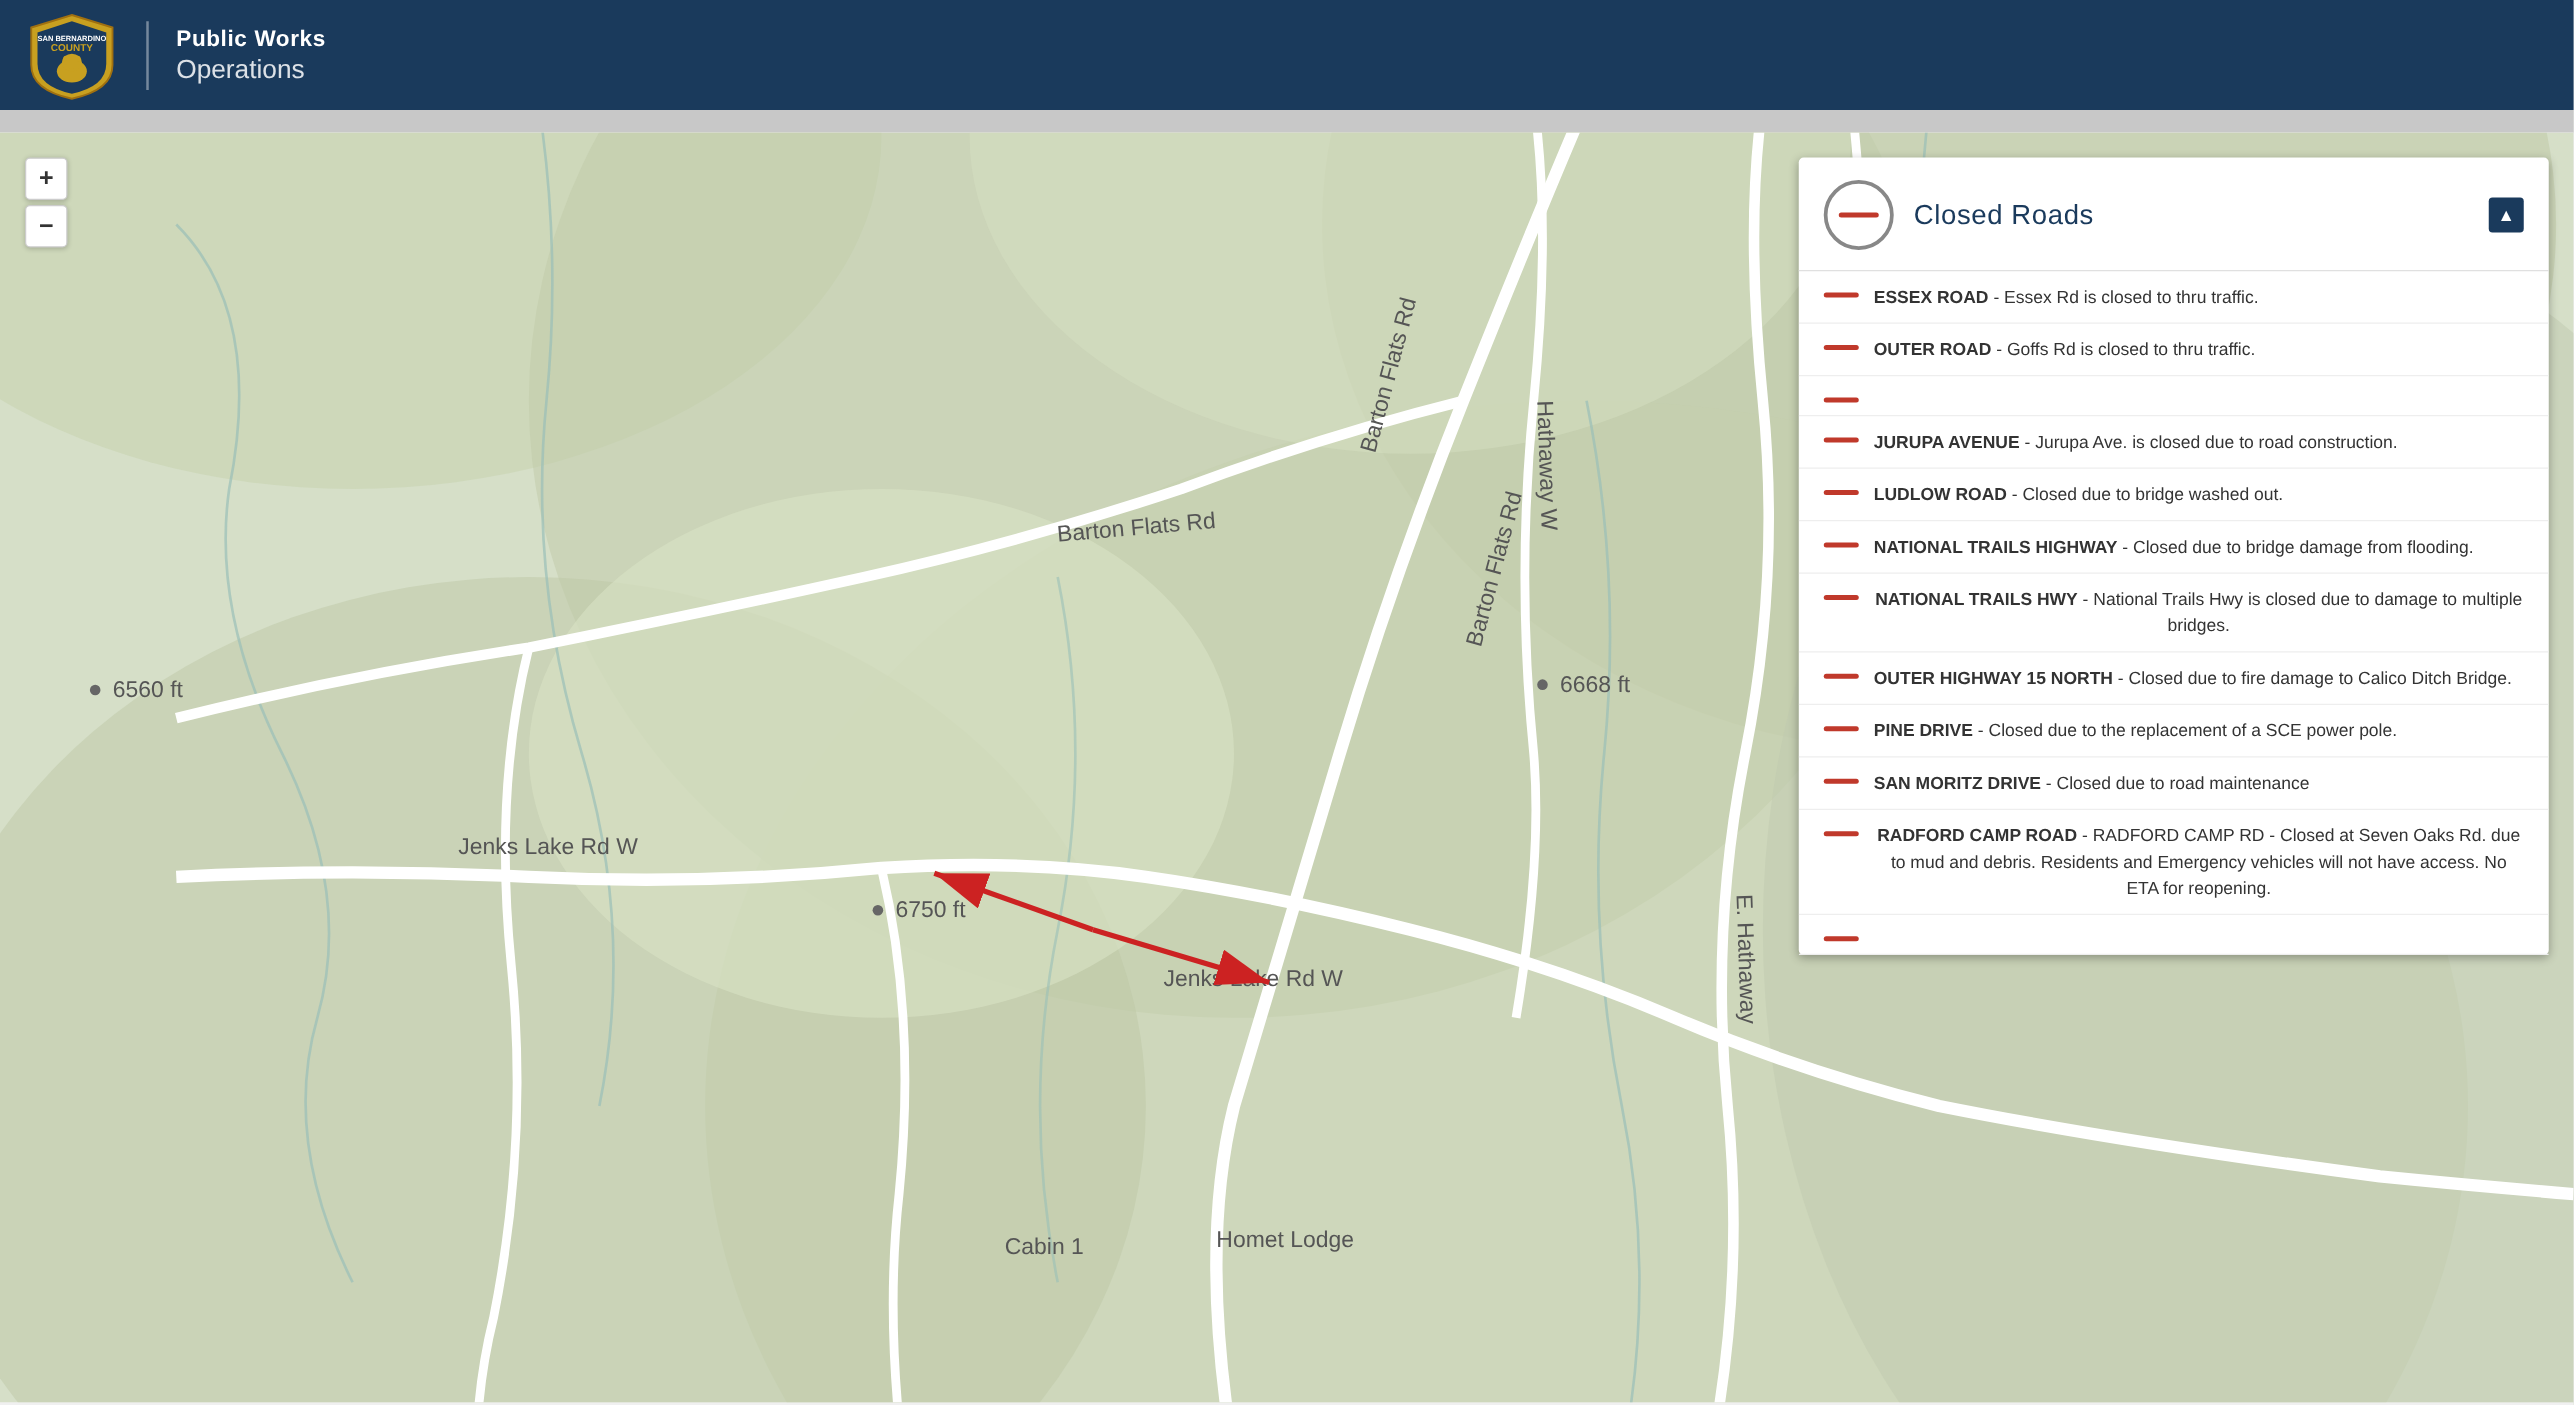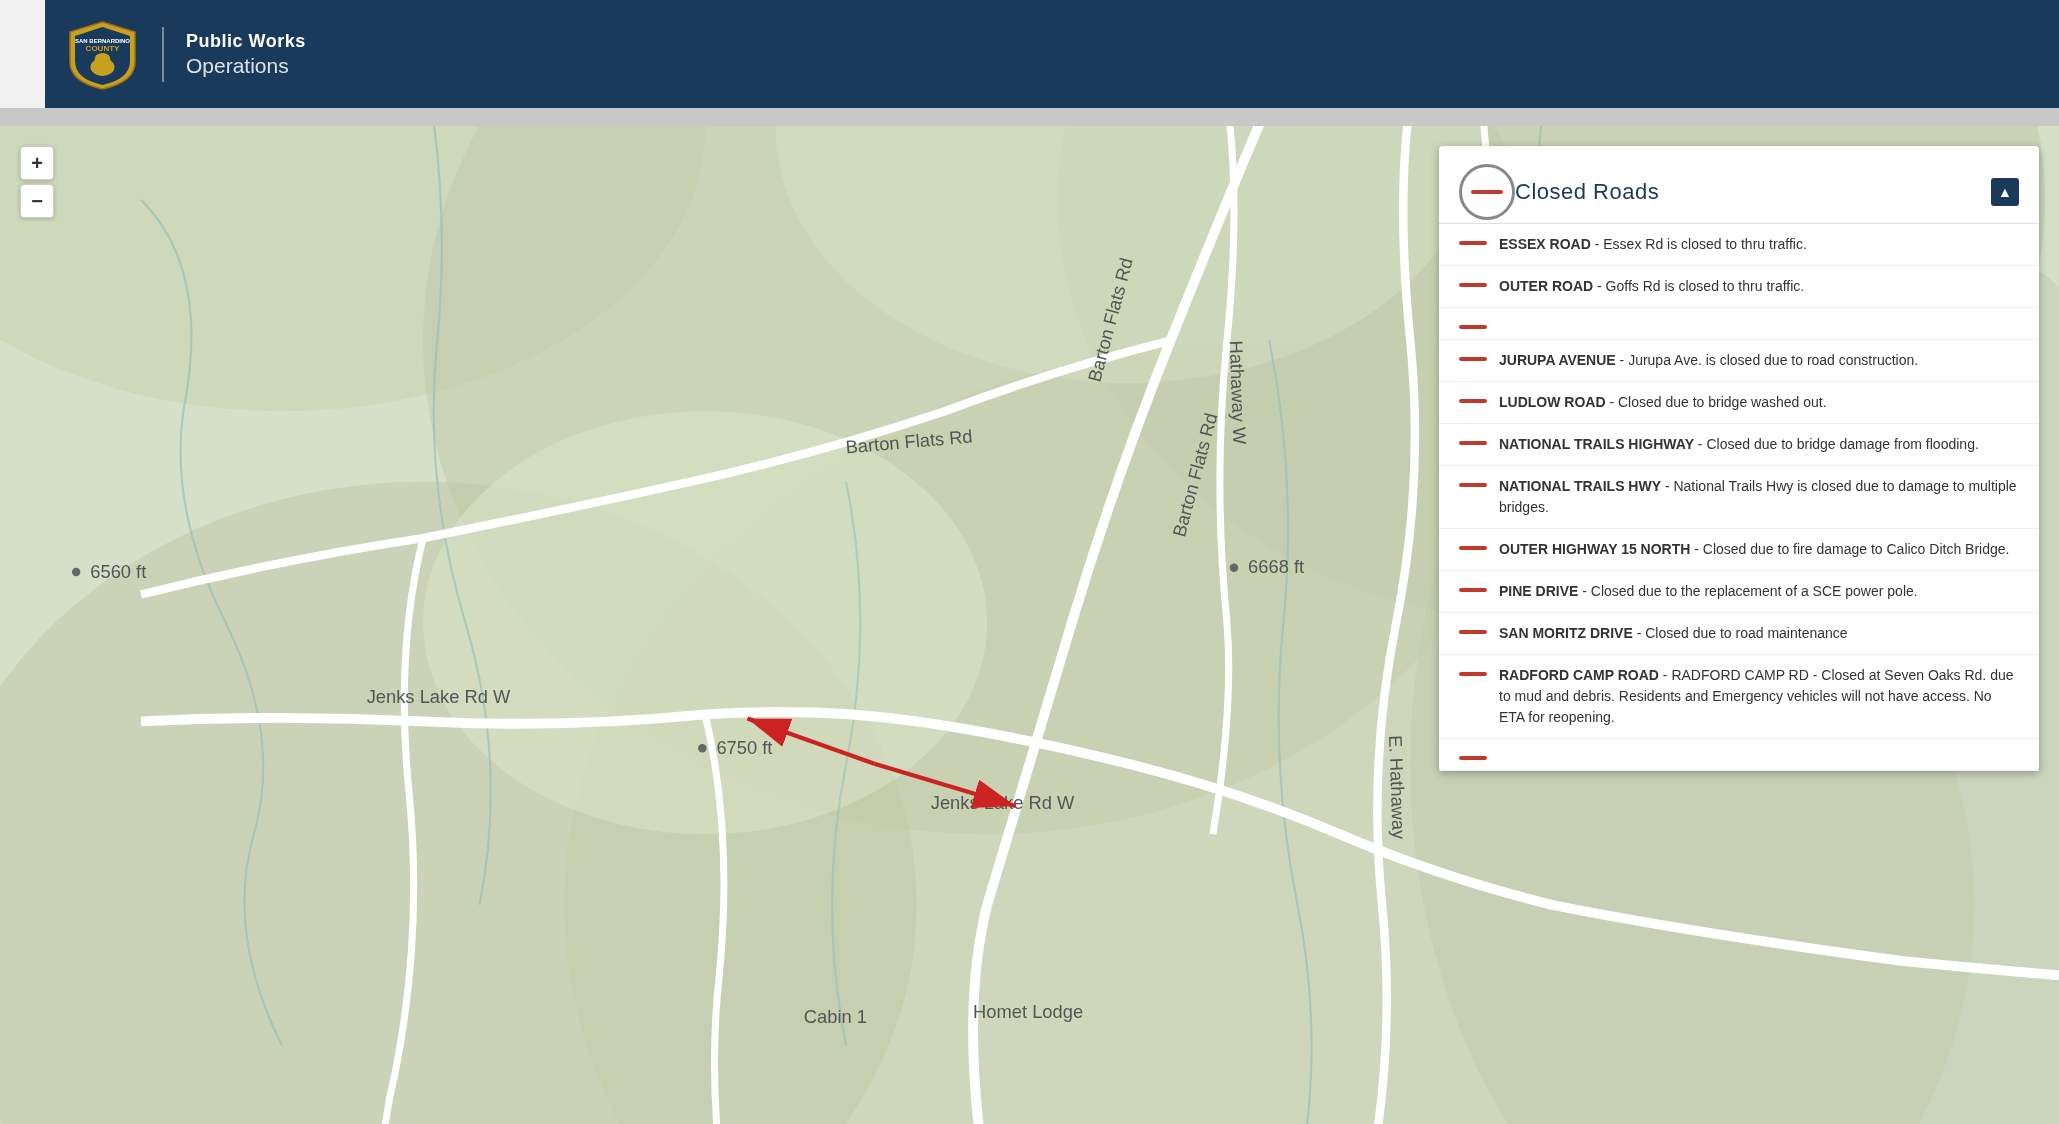--- a/index.html
+++ b/index.html
@@ -1,26 +1,25 @@
 <!DOCTYPE html>
 <html><head>
   <meta charset="utf-8">
   <style>
     * { margin: 0; padding: 0; box-sizing: border-box; }
     body { font-family: Arial, sans-serif; width: 2059px; height: 1124px; overflow: hidden; background: #f0f0f0; }
 
     
     #header {
       background: #1a3a5c;
-      height: 108px;
+      height: 88px;
       display: flex;
       align-items: center;
       padding: 14px 20px;
       gap: 16px;
-      margin-left: 45px;
     }
     #logo-area {
       display: flex;
       align-items: center;
       gap: 12px;
     }
     #logo-badge {
       width: 75px;
       height: 75px;
       position: relative;
@@ -95,21 +94,22 @@
       box-shadow: 0 2px 8px rgba(0,0,0,0.3);
       z-index: 10;
       max-height: 970px;
       display: flex;
       flex-direction: column;
     }
 
     #sidebar-header {
       display: flex;
       align-items: center;
-      padding: 18px 20px 3px 20px;
+      padding: 18px 20px 16px 20px;
+      gap: 16px;
       border-bottom: 1px solid #e0e0e0;
     }
 
     #road-closed-icon {
       width: 56px;
       height: 56px;
       border-radius: 50%;
       border: 3px solid #888;
       background: white;
       display: flex;
@@ -142,20 +142,21 @@
       display: flex;
       align-items: center;
       justify-content: center;
       color: white;
       font-size: 14px;
     }
 
     #roads-list {
       overflow-y: auto;
       flex: 1;
+      text-align: center;
     }
 
     .road-item {
       display: flex;
       align-items: flex-start;
       padding: 10px 20px;
       border-bottom: 1px solid #eeeeee;
       gap: 12px;
     }
 

